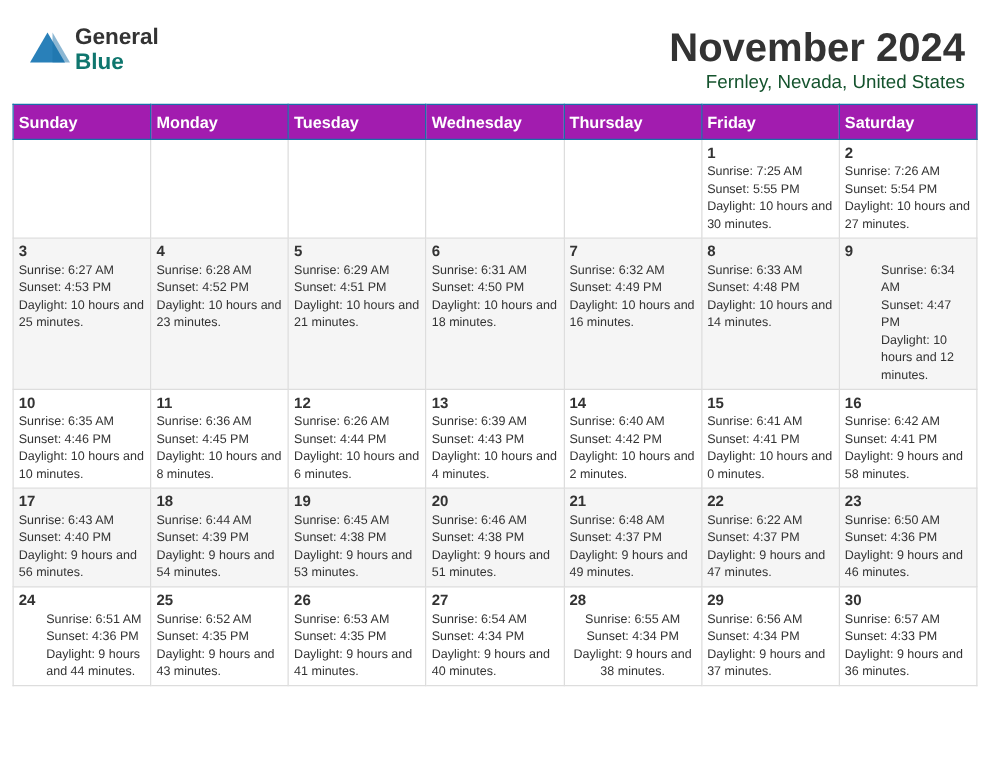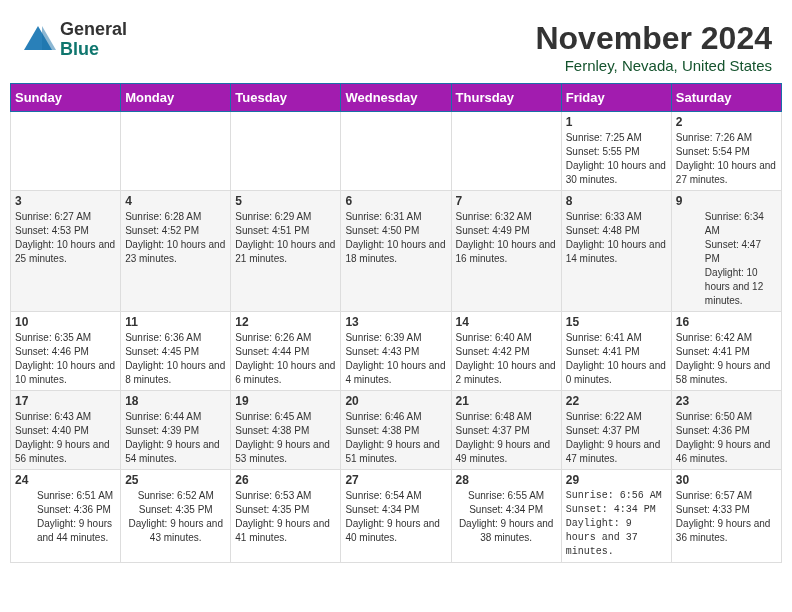--- a/index.html
+++ b/index.html
@@ -283,21 +283,21 @@
       </tr>
       <tr>
         <td>
           <span class="day-number">24</span>
           <div class="day-info" style="white-space: pre-line; margin-left: 22px;">Sunrise: 6:51 AM
 Sunset: 4:36 PM
 Daylight: 9 hours and 44 minutes.</div>
         </td>
         <td>
           <span class="day-number">25</span>
-          <div class="day-info" style="white-space: pre-line; text-align: center;">Sunrise: 6:52 AM
+          <div class="day-info" style="white-space: pre-line;">Sunrise: 6:52 AM
 Sunset: 4:35 PM
 Daylight: 9 hours and 43 minutes.</div>
         </td>
         <td>
           <span class="day-number">26</span>
           <div class="day-info" style="white-space: pre-line;">Sunrise: 6:53 AM
 Sunset: 4:35 PM
 Daylight: 9 hours and 41 minutes.</div>
         </td>
         <td>
@@ -307,21 +307,21 @@
 Daylight: 9 hours and 40 minutes.</div>
         </td>
         <td>
           <span class="day-number">28</span>
           <div class="day-info" style="white-space: pre-line; text-align: center;">Sunrise: 6:55 AM
 Sunset: 4:34 PM
 Daylight: 9 hours and 38 minutes.</div>
         </td>
         <td>
           <span class="day-number">29</span>
-          <div class="day-info" style="white-space: pre-line; font-family: Liberation Mono, monospace;">Sunrise: 6:56 AM
+          <div class="day-info" style="white-space: pre-line;">Sunrise: 6:56 AM
 Sunset: 4:34 PM
 Daylight: 9 hours and 37 minutes.</div>
         </td>
         <td>
           <span class="day-number">30</span>
           <div class="day-info" style="white-space: pre-line;">Sunrise: 6:57 AM
 Sunset: 4:33 PM
 Daylight: 9 hours and 36 minutes.</div>
         </td>
       </tr>

